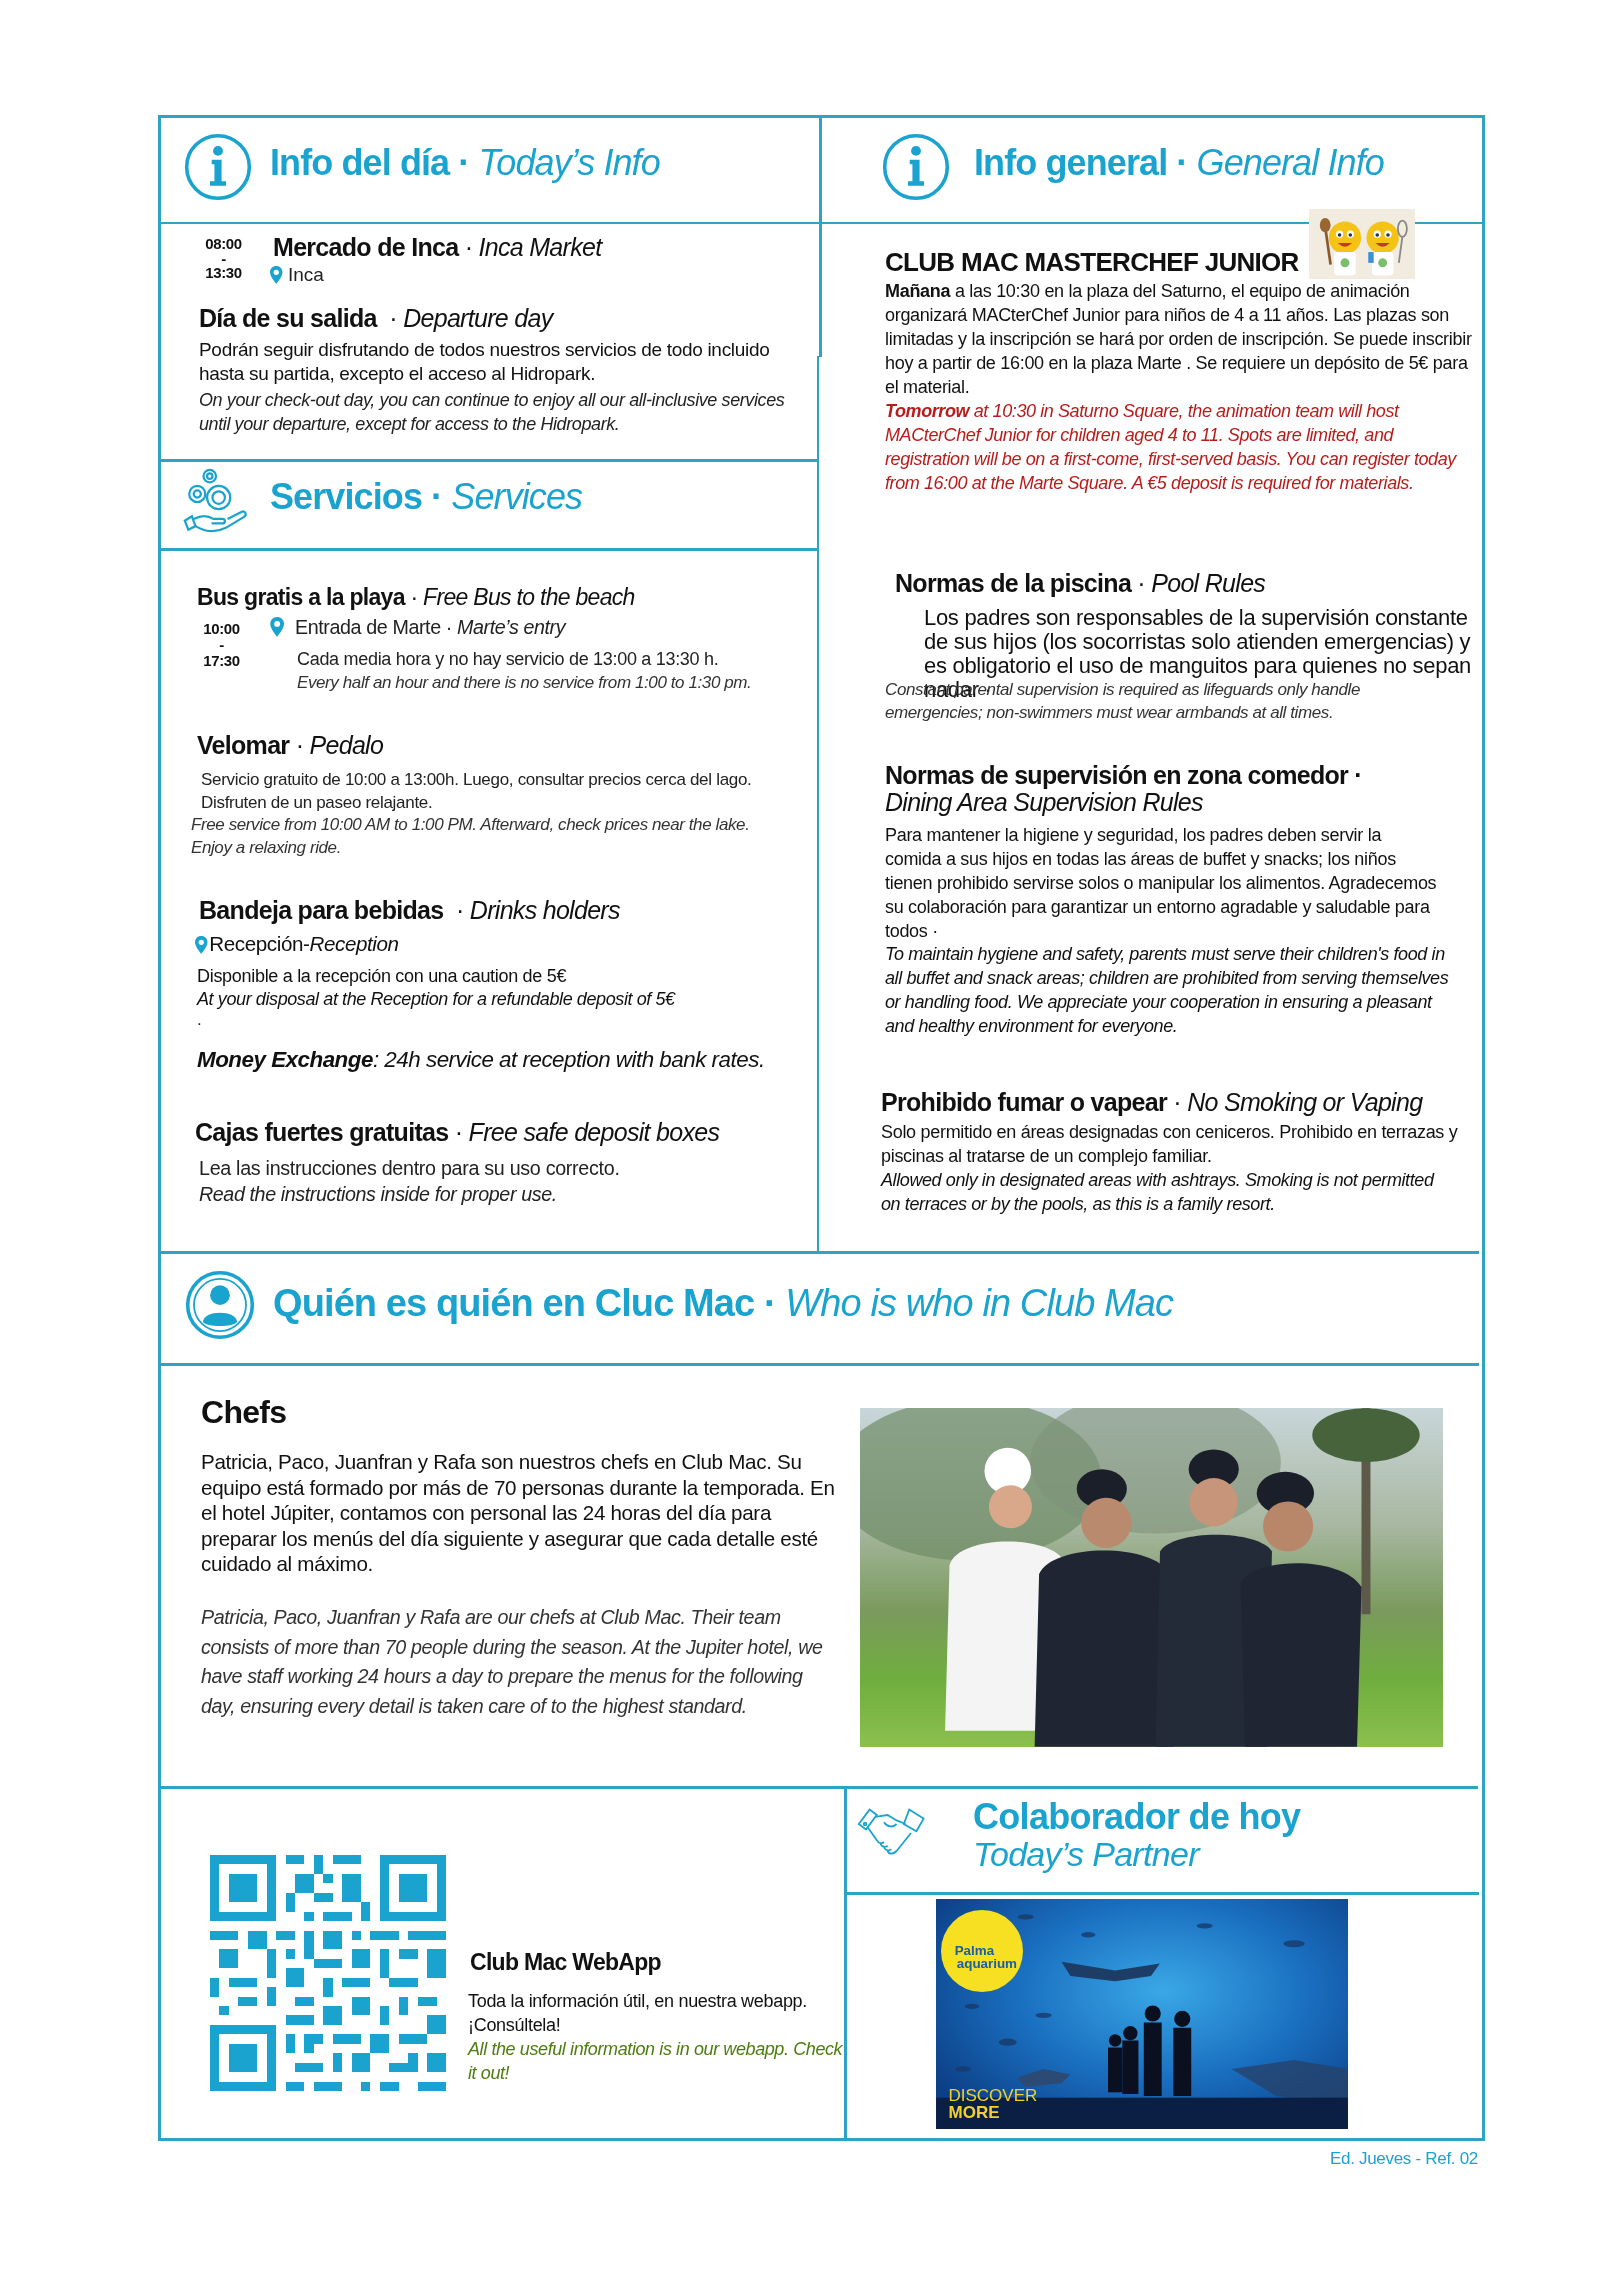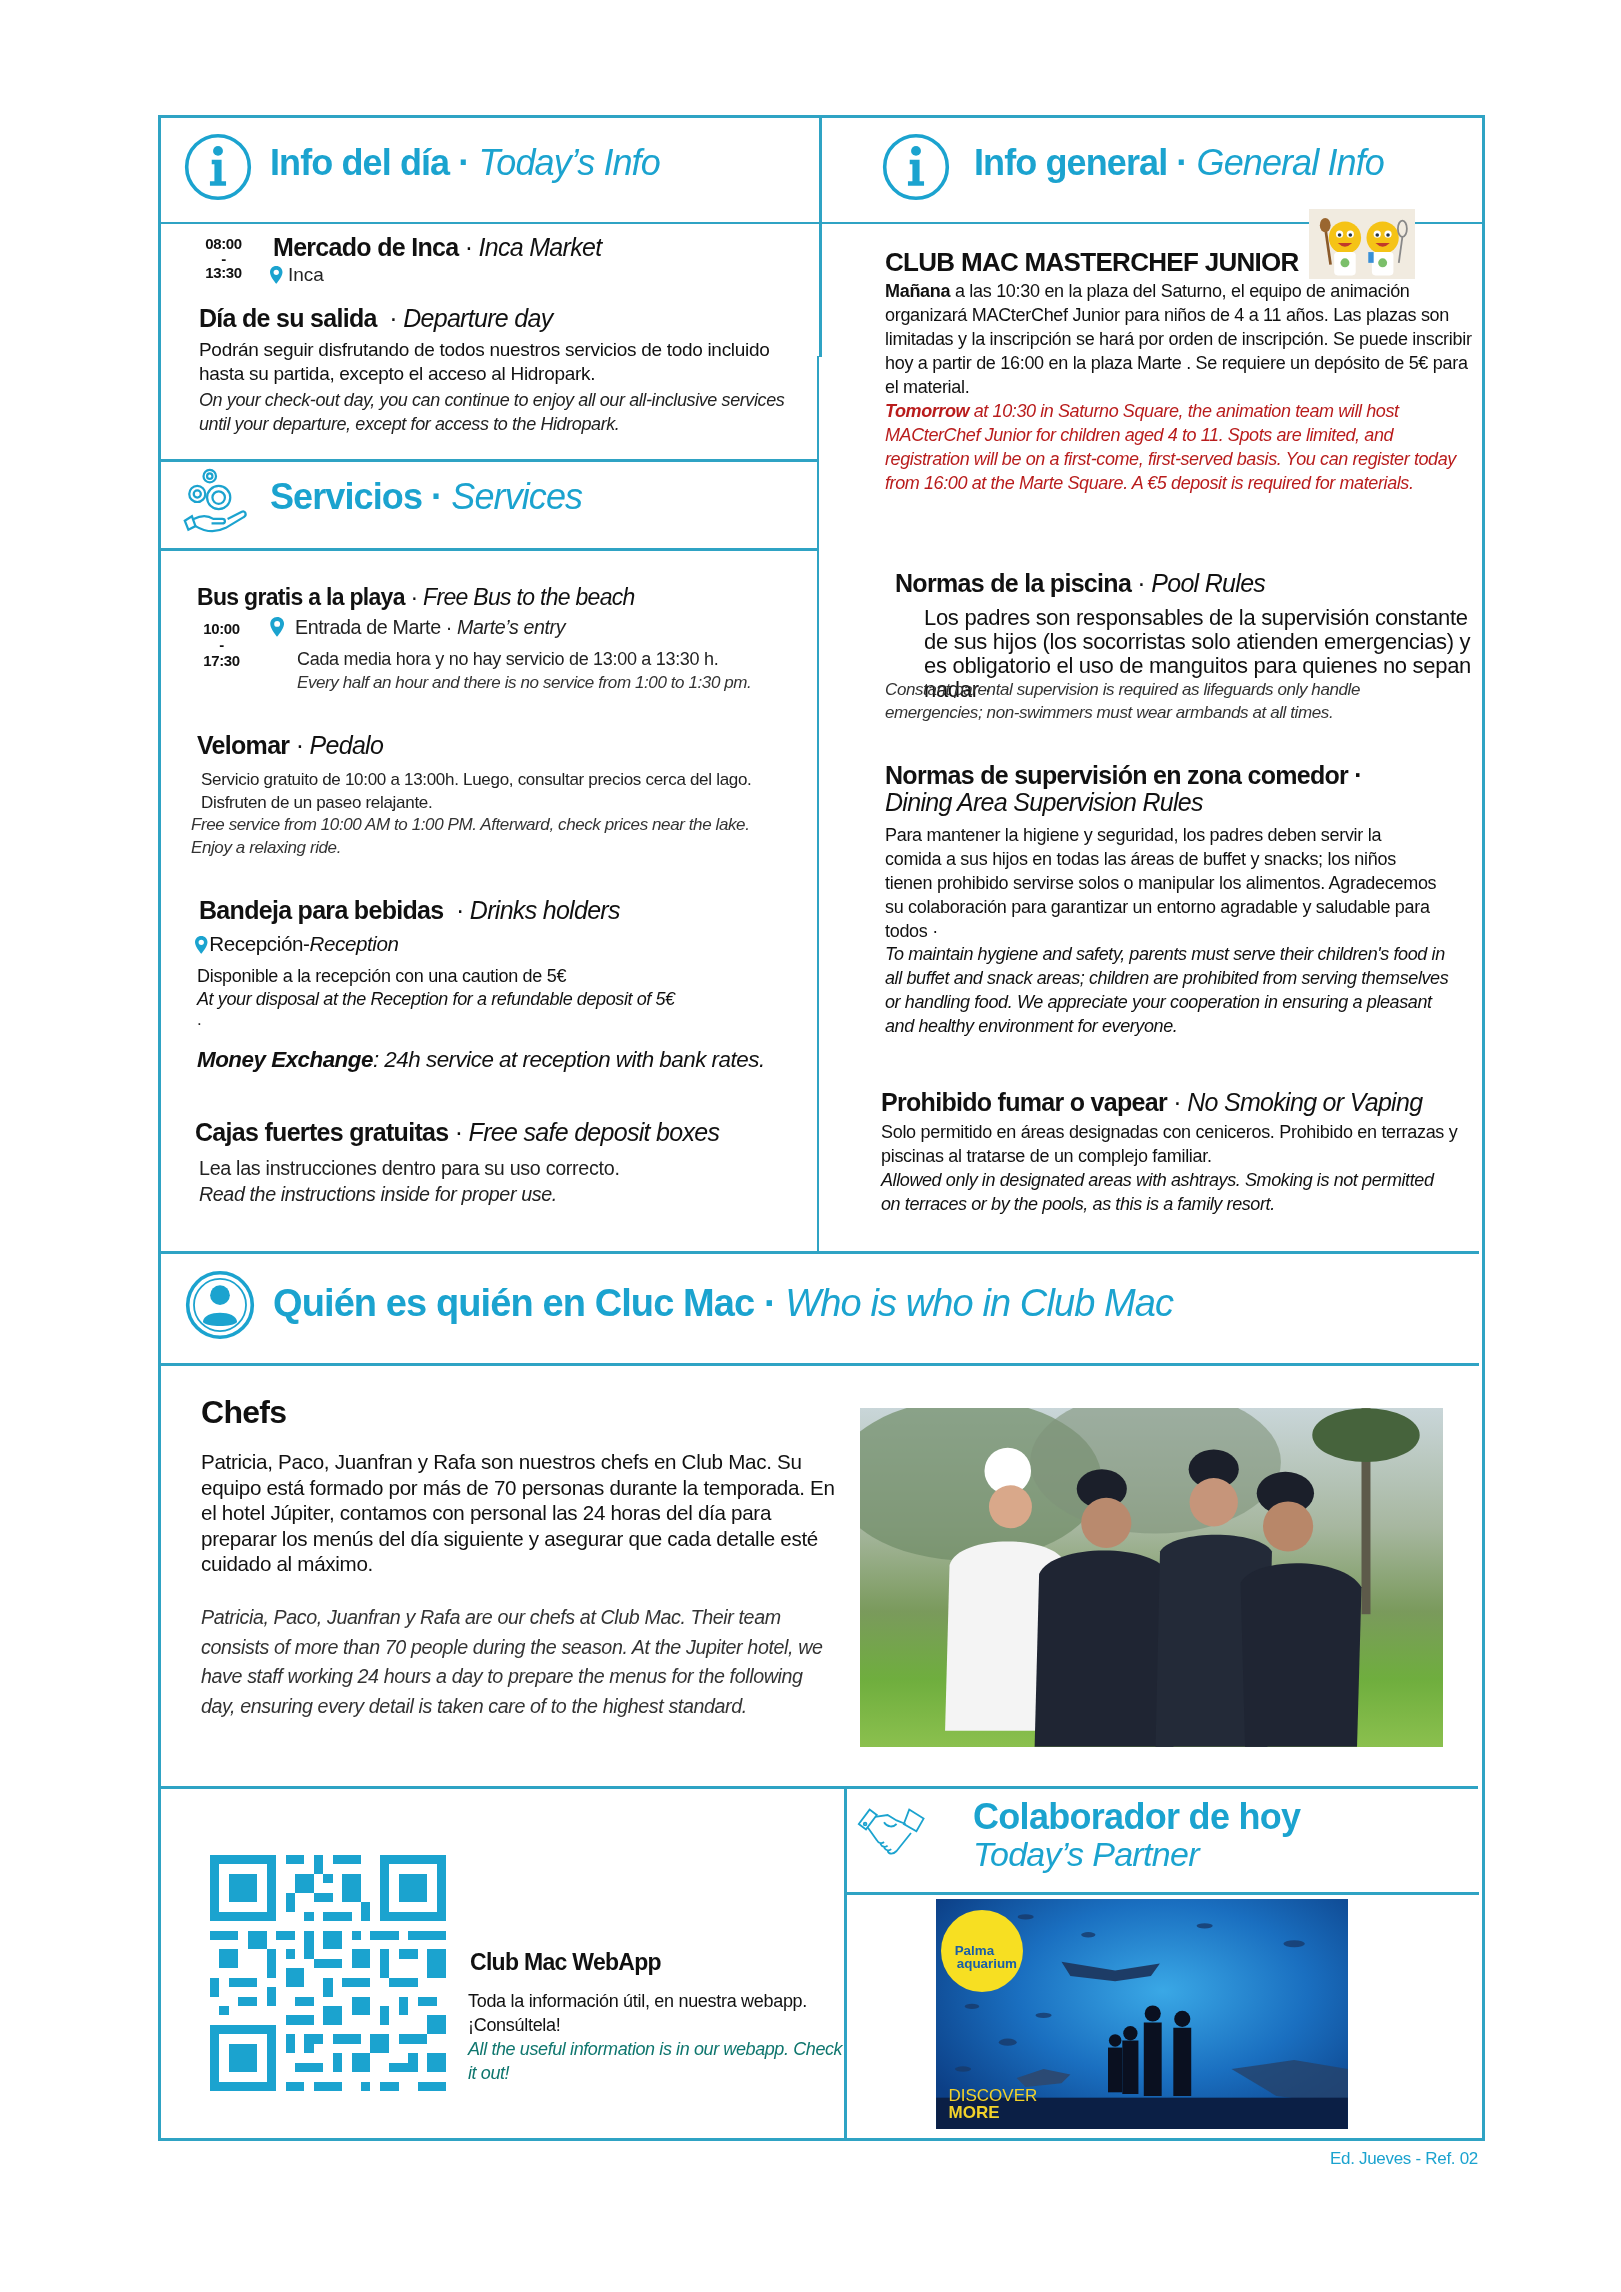--- a/index.html
+++ b/index.html
@@ -256,21 +256,21 @@
         <path d="M0 8h3v1h-3z M4 8h2v2h-2z M7 8h2v1h-2z M10 8h1v3h-1z M12 8h2v2h-2z M15 8h1v1h-1z M17 8h3v1h-3z M21 8h4v1h-4z"></path>
         <path d="M1 10h2v2h-2z M6 10h1v3h-1z M8 10h1v1h-1z M11 11h3v1h-3z M15 10h2v2h-2z M18 10h1v3h-1z M20 10h2v1h-2z M23 10h2v3h-2z"></path>
         <path d="M0 13h1v2h-1z M2 13h3v1h-3z M8 12h2v2h-2z M12 13h1v2h-1z M14 13h3v1h-3z M19 13h3v1h-3z M3 15h2v1h-2z M6 14h1v2h-1z M9 15h2v1h-2z M15 15h2v2h-2z M20 15h1v2h-1z M22 15h2v1h-2z"></path>
         <path d="M1 16h1v1h-1z M8 17h3v1h-3z M12 16h2v2h-2z M18 16h1v2h-1z M23 17h2v2h-2z"></path>
         <path d="M8 19h1v2h-1z M10 19h2v1h-2z M13 19h3v1h-3z M17 19h2v2h-2z M20 19h3v1h-3z M9 22h3v1h-3z M13 21h1v2h-1z M15 21h2v2h-2z M19 22h3v1h-3z M23 21h2v2h-2z M8 24h2v1h-2z M11 24h3v1h-3z M16 24h1v1h-1z M18 24h2v1h-2z M22 24h3v1h-3z M10 20h1v1h-1z M21 21h1v1h-1z"></path>
       </g>
     </svg>
   </div>
   <div class="abs h" style="left:470px;top:1949px;font-size:23px;">Club Mac WebApp</div>
   <div class="abs small" style="left:468px;top:1989px;width:349px;font-size:18px;line-height:24px;color:#111;">Toda la información útil, en nuestra webapp. ¡Consúltela!</div>
-  <div class="abs smalli" style="left:468px;top:2037px;width:376px;font-size:18px;line-height:24px;color:#0f766e;">All the useful information is in our webapp. Check it out!</div>
+  <div class="abs smalli" style="left:468px;top:2037px;width:376px;font-size:18px;line-height:24px;color:#4d7c0f;">All the useful information is in our webapp. Check it out!</div>
 </section>
 
 <section>
   <div class="abs" style="left:857px;top:1806px;width:72px;height:54px;">
     <svg width="72" height="54" viewBox="0 0 80 60" fill="none" stroke="#1ba3cf" stroke-width="2">
       <path d="M2 20 L14 4 L22 10 L10 26 Z"></path>
         <circle cx="9" cy="20" r="1.5"></circle>
       <path d="M58 4 L74 14 L66 28 L52 20 Z"></path>
       <path d="M20 12 L34 10 L44 16 L54 20"></path>
       <path d="M12 24 L22 38 C24 42 28 42 30 40 M26 42 C28 46 32 46 34 44 M30 46 C32 50 36 50 38 48 M34 50 C36 54 40 54 44 50 L60 30"></path>

